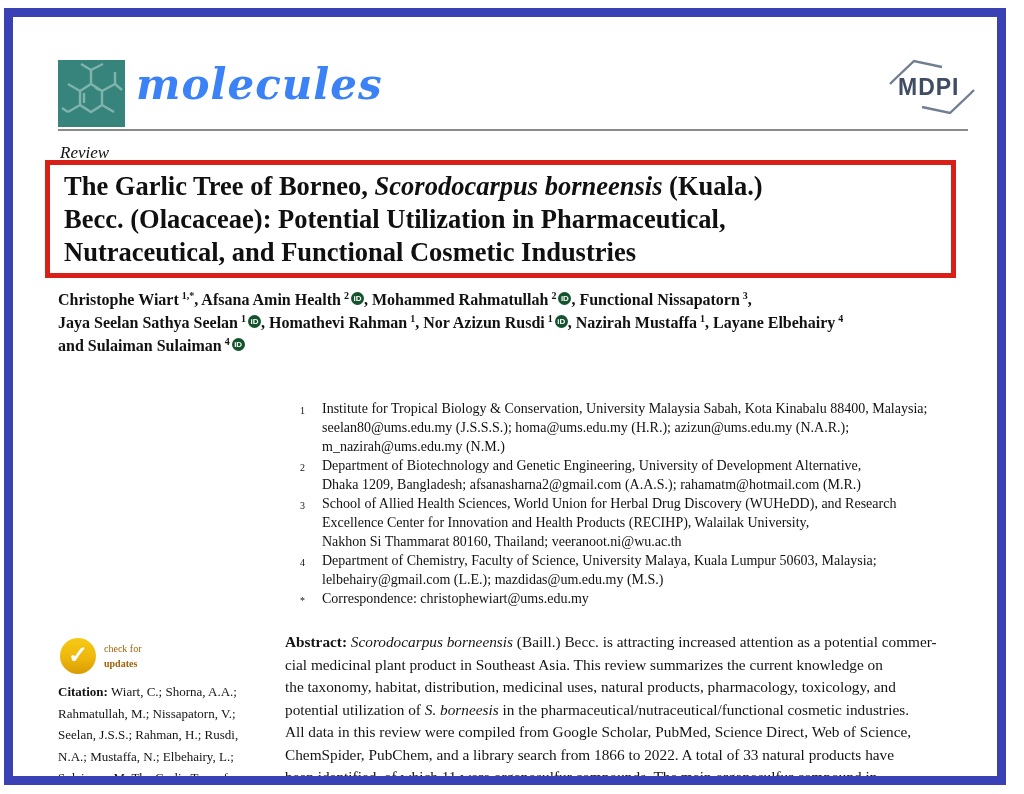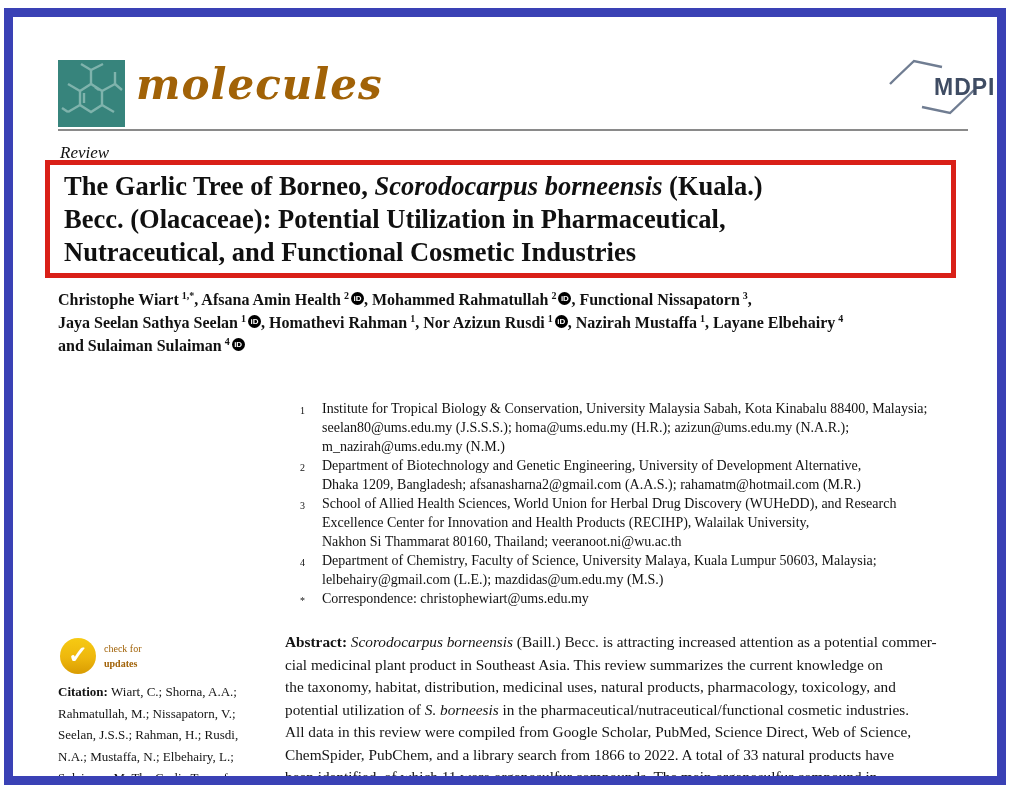--- a/index.html
+++ b/index.html
@@ -4,37 +4,37 @@
 <style>
   html,body{margin:0;padding:0;background:#fff;}
   .page{position:relative;width:1024px;height:794px;background:#fff;overflow:hidden;
         font-family:"Liberation Serif",serif;color:#111;}
   
   .frame{position:absolute;left:4px;top:8px;width:1002px;height:777px;
          border:9px solid #3a41b5;box-sizing:border-box;z-index:50;pointer-events:none;}
   
   .logo-square{position:absolute;left:58px;top:60px;width:67px;height:67px;background:#37847c;}
   .wordmark{position:absolute;left:136px;top:60px;font-family:"DejaVu Serif",serif;
-            font-style:italic;font-weight:bold;font-size:42px;color:#a16207;letter-spacing:1px;}
+            font-style:italic;font-weight:bold;font-size:42px;color:#3b82f6;letter-spacing:1px;}
   .mdpi{position:absolute;left:884px;top:54px;width:96px;height:66px;}
   .mdpi-text{position:absolute;left:14px;top:20px;font-family:"Liberation Sans",sans-serif;
-             font-weight:bold;font-size:23px;color:#3f4c63;letter-spacing:1px;margin-left:36px;}
+             font-weight:bold;font-size:23px;color:#3f4c63;letter-spacing:1px;}
   .rule{position:absolute;left:58px;top:129px;width:910px;height:2px;background:#8a8a8a;}
   .review{position:absolute;left:60px;top:143px;font-style:italic;font-size:17px;z-index:1;}
   
   .titlebox{position:absolute;left:45px;top:160px;width:911px;height:118px;box-sizing:border-box;
             border:5px solid #d92018;z-index:5;}
   .title-text{padding:5px 12px 0 14px;font-weight:bold;font-size:26.5px;line-height:33px;color:#101010;}
   .title-text .line{white-space:nowrap;overflow:hidden;}
   
   .authors{position:absolute;left:58px;top:288px;width:912px;font-weight:bold;
            font-size:16px;line-height:23px;}
   .authors .line{white-space:nowrap;overflow:hidden;}
   sup{font-size:10px;vertical-align:super;line-height:0;margin-left:3px;}
-  .orcid{display:inline-block;width:13px;height:13px;border-radius:50%;background:#000000;
+  .orcid{display:inline-block;width:13px;height:13px;border-radius:50%;background:#14532d;
          color:#fff;font:bold 8px "Liberation Sans",sans-serif;text-align:center;
          line-height:13px;vertical-align:4px;margin-left:2px;}
   
   .affiliations{position:absolute;left:300px;top:399px;width:668px;font-size:14px;line-height:19px;}
   .aff-row{display:flex;}
   .aff-marker{width:22px;flex:0 0 22px;font-size:10px;padding-top:2px;}
   .aff-text{flex:1;}
   .aff-text .line{white-space:nowrap;overflow:hidden;}
   
   .badge{position:absolute;left:60px;top:638px;width:200px;height:40px;cursor:pointer;}

